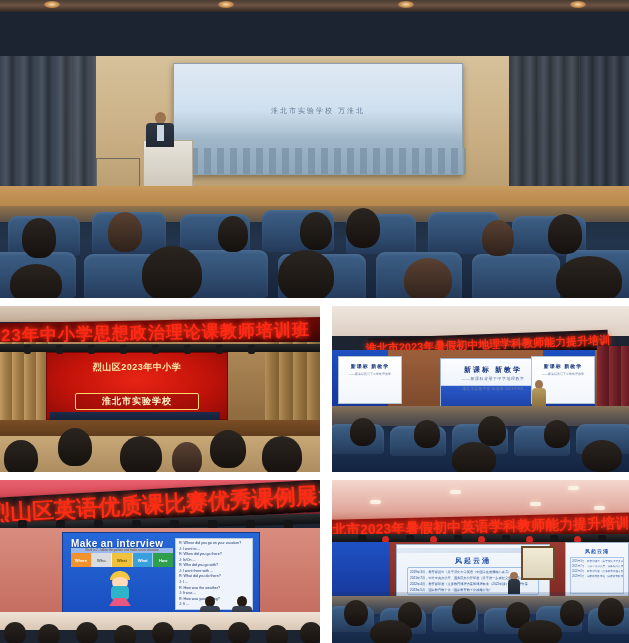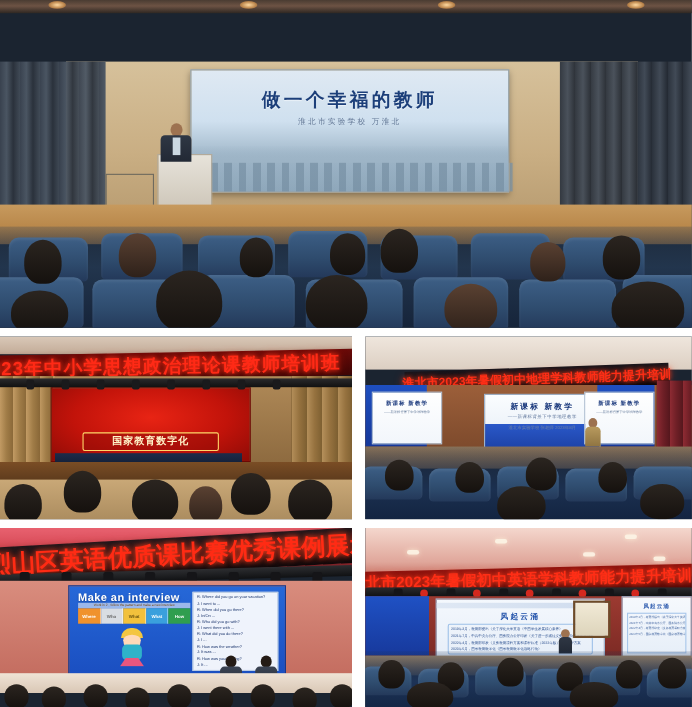--- a/index.html
+++ b/index.html
@@ -329,21 +329,20 @@
     <div class="ceil-light" style="left:218px;"></div>
     <div class="ceil-light" style="left:398px;"></div>
     <div class="ceil-light" style="left:570px;"></div>
 
 
     <div class="wall-main"></div>
     <div class="curtain-left"></div>
     <div class="curtain-right"></div>
 
     <div class="proj-screen">
-      <div class="slide-title">做一个幸福的教师</div>
       <div class="slide-sub">淮北市实验学校    万淮北</div>
       <div class="skyline"></div>
     </div>
 
     <div class="av-box"></div>
     <div class="lectern"></div>
     <div class="speaker">
       <div class="head"></div>
       <div class="body"></div>
       <div class="shirt"></div>
@@ -389,21 +388,22 @@
 
     <div class="pol-banner">
       <span>2023年中小学思想政治理论课教师培训班</span>
     </div>
 
     <div class="pol-wall"></div>
     <div class="pol-curtain-l"></div>
     <div class="pol-curtain-r"></div>
 
     <div class="pol-screen">
-      <div class="l3">国家教育数字化</div>
+      <div class="l1">烈山区2023年中小学</div>
+      <div class="l3">淮北市实验学校</div>
     </div>
 
     <div class="pol-truss"></div>
     <div class="pol-lamp" style="left:24px;"></div>
     <div class="pol-lamp" style="left:56px;"></div>
     <div class="pol-lamp" style="left:88px;"></div>
     <div class="pol-lamp" style="left:120px;"></div>
     <div class="pol-lamp" style="left:152px;"></div>
     <div class="pol-lamp" style="left:184px;"></div>
     <div class="pol-lamp" style="left:216px;"></div>

